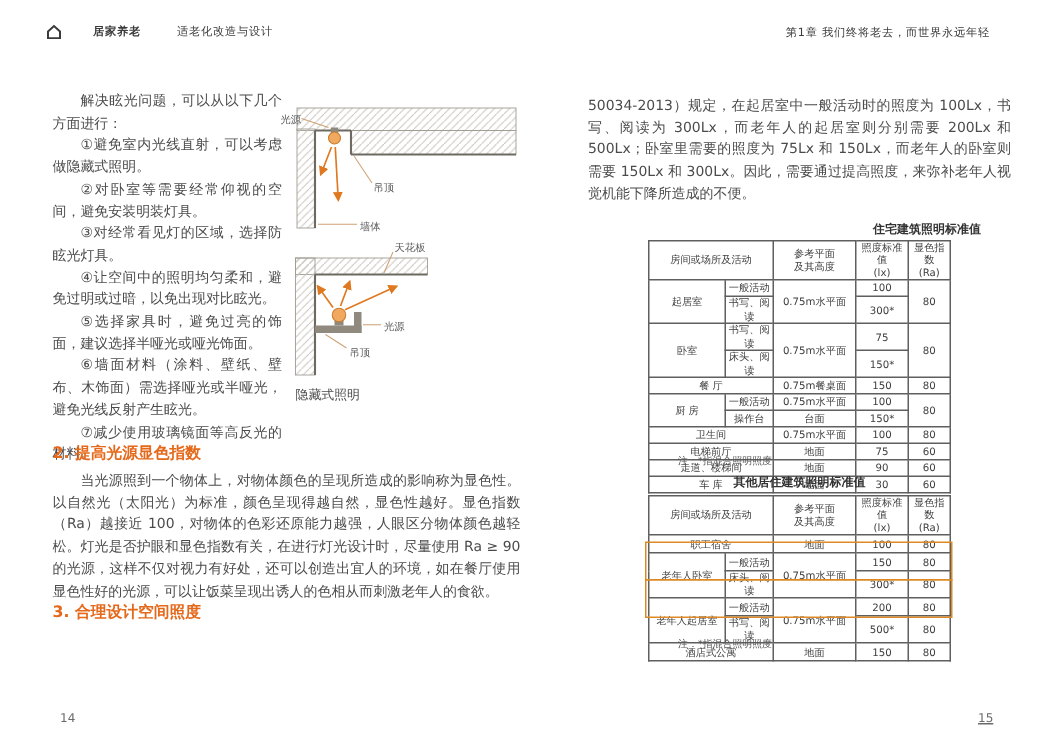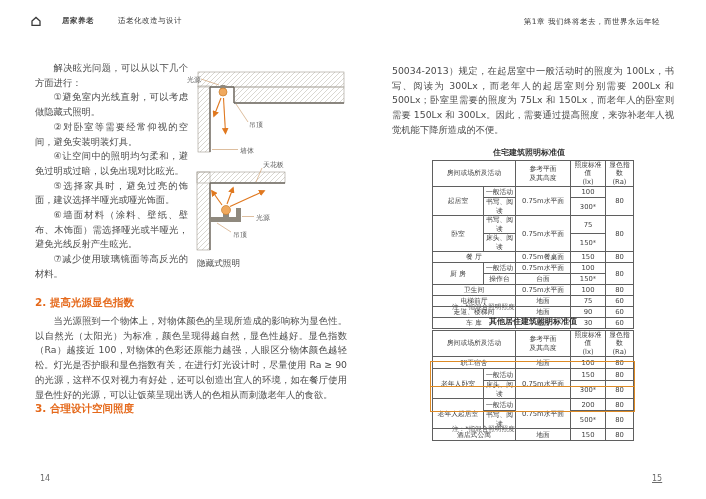--- a/index.html
+++ b/index.html
@@ -59,20 +59,21 @@
     </svg>
     <span class="hdr-book">居家养老</span>
     <span class="hdr-sub">适老化改造与设计</span>
   </div>
   <div class="hdr-right">第1章 我们终将老去，而世界永远年轻</div>
 
   <div class="col-left-top">
     <p class="body-text">解决眩光问题，可以从以下几个方面进行：</p>
     <p class="body-text">①避免室内光线直射，可以考虑做隐藏式照明。</p>
     <p class="body-text">②对卧室等需要经常仰视的空间，避免安装明装灯具。</p>
+    <p class="body-text">③对经常看见灯的区域，选择防眩光灯具。</p>
     <p class="body-text">④让空间中的照明均匀柔和，避免过明或过暗，以免出现对比眩光。</p>
     <p class="body-text">⑤选择家具时，避免过亮的饰面，建议选择半哑光或哑光饰面。</p>
     <p class="body-text">⑥墙面材料（涂料、壁纸、壁布、木饰面）需选择哑光或半哑光，避免光线反射产生眩光。</p>
     <p class="body-text">⑦减少使用玻璃镜面等高反光的材料。</p>
   </div>
 
   <div class="diagram">
     <svg width="164" height="246" viewBox="0 0 164 246">
       <defs>
         <pattern id="hatch" patternUnits="userSpaceOnUse" width="5" height="5">
@@ -126,21 +127,21 @@
     <div class="section-heading">2. 提高光源显色指数</div>
     <p class="body-text">当光源照到一个物体上，对物体颜色的呈现所造成的影响称为显色性。以自然光（太阳光）为标准，颜色呈现得越自然，显色性越好。显色指数（Ra）越接近 100，对物体的色彩还原能力越强，人眼区分物体颜色越轻松。灯光是否护眼和显色指数有关，在进行灯光设计时，尽量使用 Ra ≥ 90 的光源，这样不仅对视力有好处，还可以创造出宜人的环境，如在餐厅使用显色性好的光源，可以让饭菜呈现出诱人的色相从而刺激老年人的食欲。</p>
   </div>
 
   <div class="sec3">
     <div class="section-heading">3. 合理设计空间照度</div>
   </div>
 
   <p class="body-text no-indent rp-par">50034-2013）规定，在起居室中一般活动时的照度为 100Lx，书写、阅读为 300Lx，而老年人的起居室则分别需要 200Lx 和 500Lx；卧室里需要的照度为 75Lx 和 150Lx，而老年人的卧室则需要 150Lx 和 300Lx。因此，需要通过提高照度，来弥补老年人视觉机能下降所造成的不便。</p>
 
-  <div class="tbl-title" style="left:428px; top:147px;">住宅建筑照明标准值</div>
+  <div class="tbl-title" style="left:452px; top:147px;text-align:right;">住宅建筑照明标准值</div>
   <div class="tbl-wrap" style="left:432px; top:160px;">
     <table class="std">
       <colgroup>
           <col style="width:51px">
           <col style="width:32px">
           <col style="width:55px">
           <col style="width:35px">
           <col style="width:28px">
         </colgroup>
       <thead>

